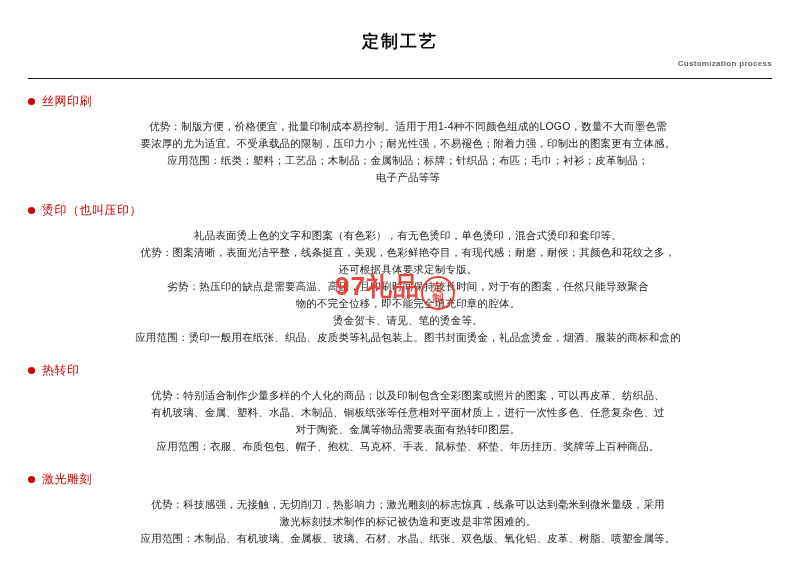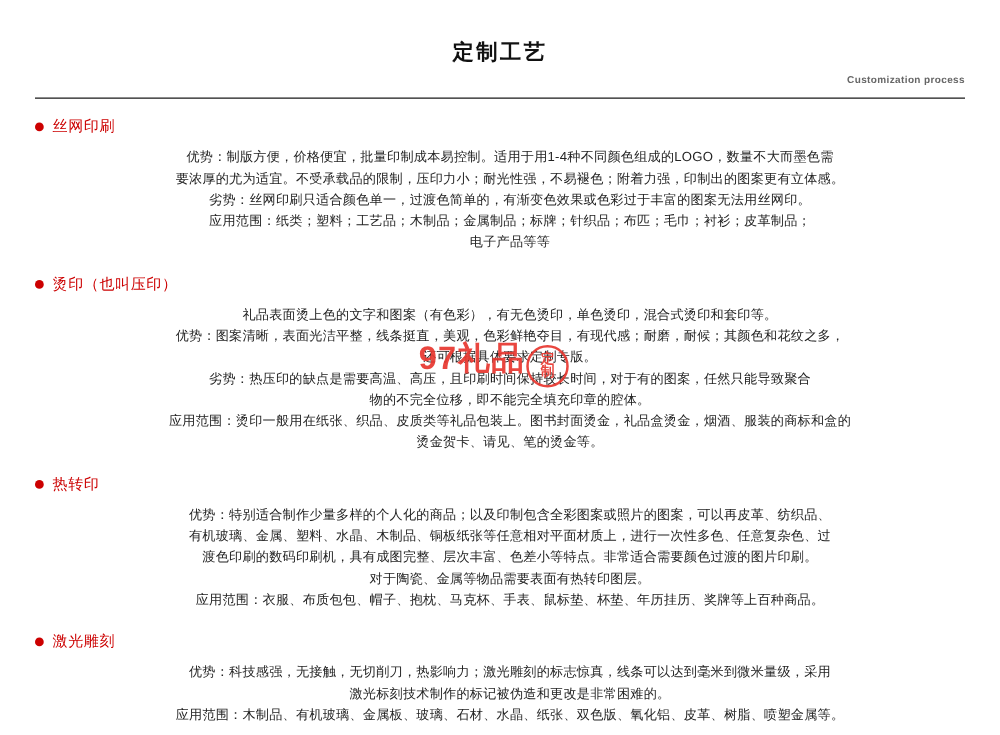--- a/index.html
+++ b/index.html
@@ -132,51 +132,49 @@
   <div class="sections">
 
     <div class="section">
       <div class="sec-head">
         <span class="bullet"></span>
         <span class="sec-title">丝网印刷</span>
       </div>
       <div class="rows">
         <div class="row">优势：制版方便，价格便宜，批量印制成本易控制。适用于用1-4种不同颜色组成的LOGO，数量不大而墨色需</div>
         <div class="row">要浓厚的尤为适宜。不受承载品的限制，压印力小；耐光性强，不易褪色；附着力强，印制出的图案更有立体感。</div>
-        <div class="row">劣势：丝网印刷只适合颜色单一，过渡色简单的，有渐变色效果或色彩过于丰富的图案无法用丝网印。</div>
         <div class="row">应用范围：纸类；塑料；工艺品；木制品；金属制品；标牌；针织品；布匹；毛巾；衬衫；皮革制品；</div>
         <div class="row">电子产品等等</div>
       </div>
     </div>
 
     <div class="section">
       <div class="sec-head">
         <span class="bullet"></span>
         <span class="sec-title">烫印（也叫压印）</span>
       </div>
       <div class="rows">
         <div class="row">礼品表面烫上色的文字和图案（有色彩），有无色烫印，单色烫印，混合式烫印和套印等。</div>
         <div class="row">优势：图案清晰，表面光洁平整，线条挺直，美观，色彩鲜艳夺目，有现代感；耐磨，耐候；其颜色和花纹之多，</div>
         <div class="row">还可根据具体要求定制专版。</div>
         <div class="row">劣势：热压印的缺点是需要高温、高压，且印刷时间保持较长时间，对于有的图案，任然只能导致聚合</div>
         <div class="row">物的不完全位移，即不能完全填充印章的腔体。</div>
+        <div class="row">烫金贺卡、请见、笔的烫金等。</div>
         <div class="row">应用范围：烫印一般用在纸张、织品、皮质类等礼品包装上。图书封面烫金，礼品盒烫金，烟酒、服装的商标和盒的</div>
-        <div class="row">烫金贺卡、请见、笔的烫金等。</div>
       </div>
     </div>
 
     <div class="section">
       <div class="sec-head">
         <span class="bullet"></span>
         <span class="sec-title">热转印</span>
       </div>
       <div class="rows">
         <div class="row">优势：特别适合制作少量多样的个人化的商品；以及印制包含全彩图案或照片的图案，可以再皮革、纺织品、</div>
         <div class="row">有机玻璃、金属、塑料、水晶、木制品、铜板纸张等任意相对平面材质上，进行一次性多色、任意复杂色、过</div>
-        <div class="row">渡色印刷的数码印刷机，具有成图完整、层次丰富、色差小等特点。非常适合需要颜色过渡的图片印刷。</div>
         <div class="row">对于陶瓷、金属等物品需要表面有热转印图层。</div>
         <div class="row">应用范围：衣服、布质包包、帽子、抱枕、马克杯、手表、鼠标垫、杯垫、年历挂历、奖牌等上百种商品。</div>
       </div>
     </div>
 
     <div class="section">
       <div class="sec-head">
         <span class="bullet"></span>
         <span class="sec-title">激光雕刻</span>
       </div>

